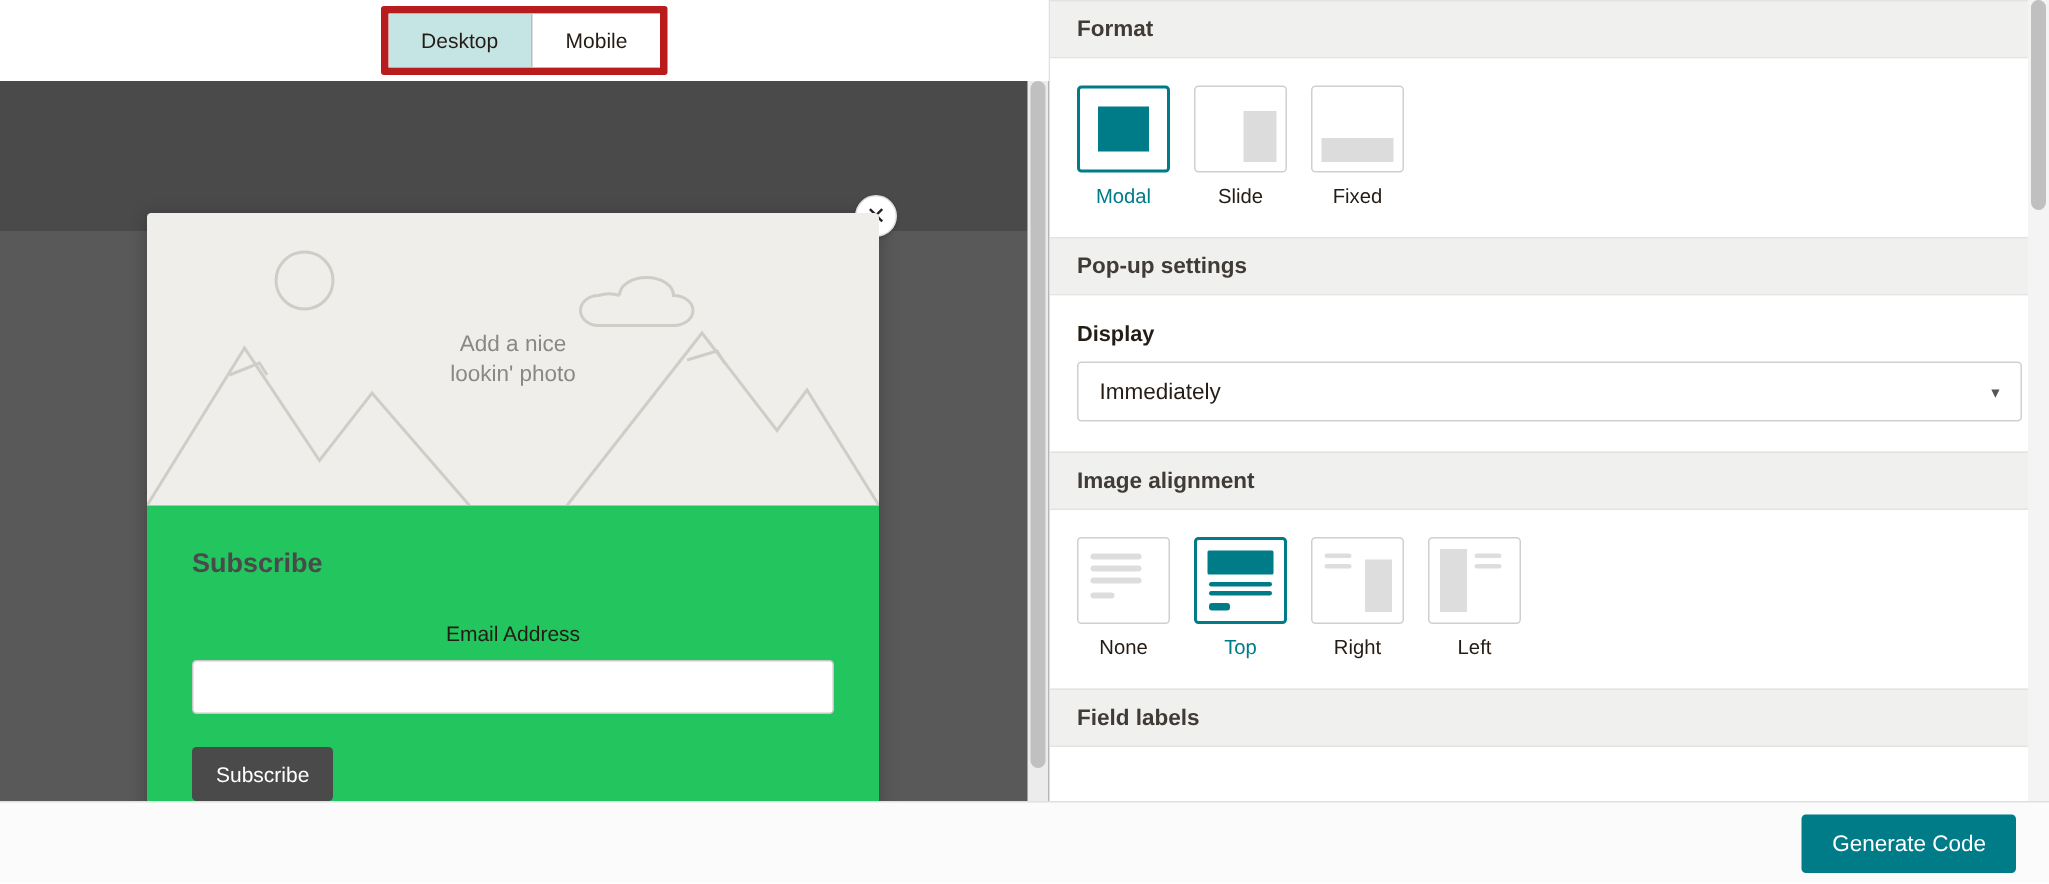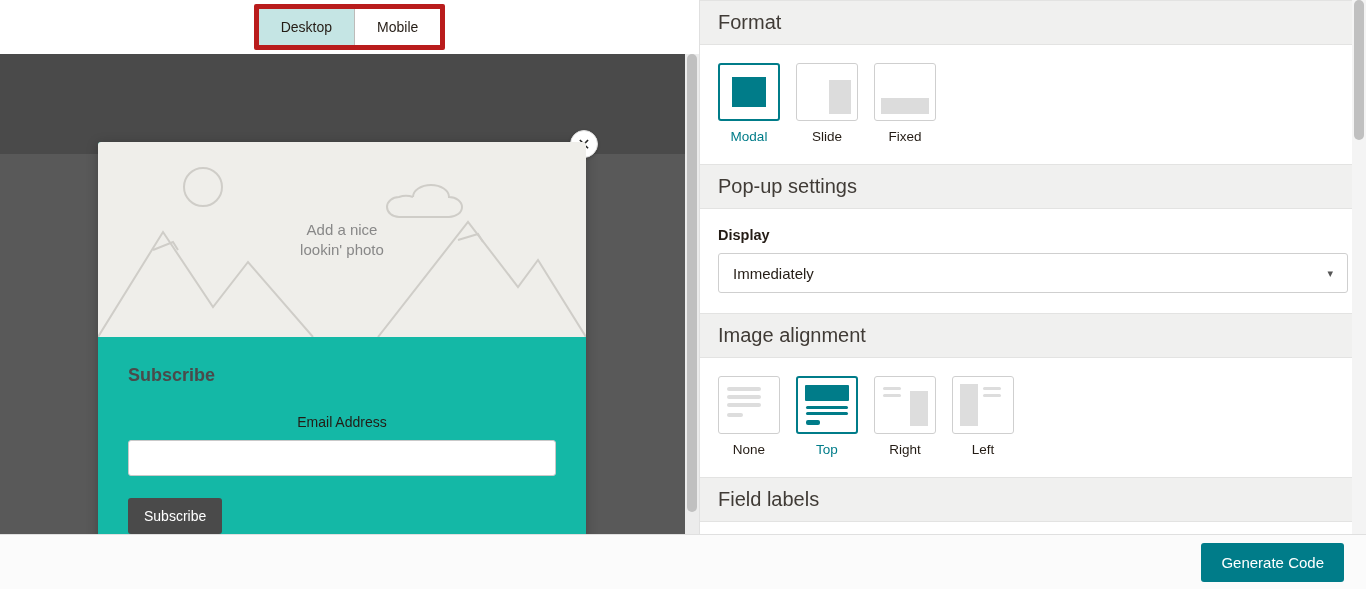--- a/index.html
+++ b/index.html
@@ -75,21 +75,21 @@
     height: 458px;
     background: #c0c0c0;
     border-radius: 6px;
   }
 
   .popup {
     position: absolute;
     top: 88px;
     left: 98px;
     width: 488px;
-    background: #14b8a6;
+    background: #22c55e;
     border-radius: 3px;
     box-shadow: 0 2px 12px rgba(0,0,0,0.25);
   }
   .popup-close {
     position: absolute;
     top: -12px; right: -12px;
     width: 28px; height: 28px;
     background: #fff;
     border: 1px solid #ddd;
     border-radius: 50%;
@@ -197,24 +197,25 @@
   .settings-vscroll {
     position: absolute; top:0; right:0; bottom:0; width:14px; background:#f4f4f4;
   }
   .settings-thumb {
     position: absolute; top:0; left:2px; right:2px; height:140px; background:#c0c0c0; border-radius:6px;
   }
 
   .section-header {
     background: #f0f0ef;
     padding: 10px 18px;
-    font-size: 20px;
+    font-size: 15px;
     color: #403b36;
     border-top: 1px solid #e3e3e2;
     border-bottom: 1px solid #e3e3e2;
+    font-weight: bold;
   }
   .section-body {
     padding: 18px 18px 20px;
     background: #fff;
   }
   .tile-row {
     display: flex;
     gap: 16px;
     text-align: right;
   }

